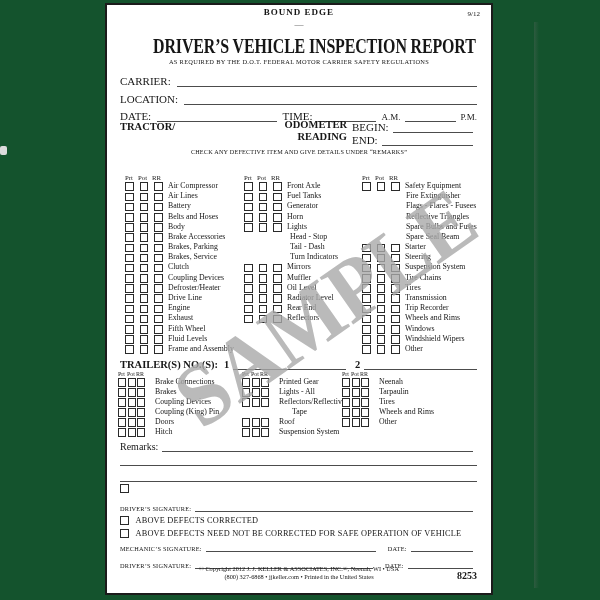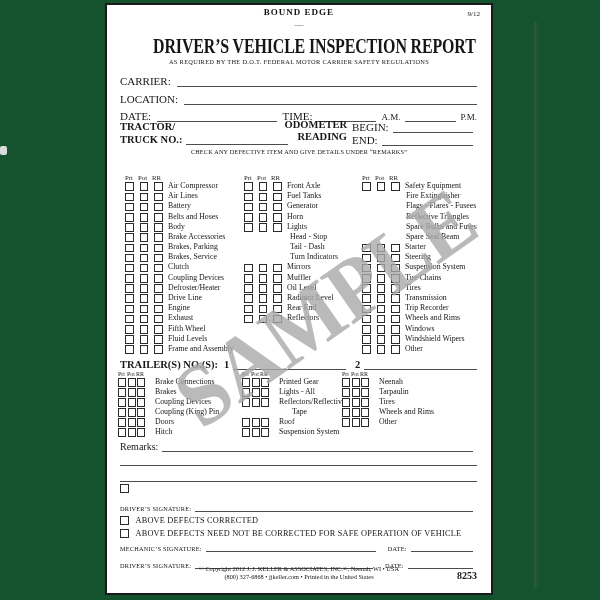--- a/index.html
+++ b/index.html
@@ -86,24 +86,20 @@
       <span class="flabel f11">DATE:</span>
       <span class="fline gap" style="flex-grow:2.3;"></span>
       <span class="flabel f11 gap">TIME:</span>
       <span class="fline gap" style="flex-grow:1.1;"></span>
       <span class="flabel f9 gap">A.M.</span>
       <span class="fline sgap" style="flex-grow:1;"></span>
       <span class="flabel f9">P.M.</span>
     </div>
 
     <div class="abs f10b" style="left:13px;top:116px;">TRACTOR/</div>
-    <div class="frow" style="left:13px;top:128px;width:172px;height:12px;">
-      <span class="flabel f10b">TRUCK NO.:</span>
-      <span class="fline sgap"></span>
-    </div>
     <div class="odo">
       <div>ODOMETER</div>
       <div>READING</div>
     </div>
     <div class="frow" style="left:245px;top:116px;width:125px;height:12px;">
       <span class="flabel f11">BEGIN:</span>
       <span class="fline sgap"></span>
     </div>
     <div class="frow" style="left:245px;top:129px;width:125px;height:12px;">
       <span class="flabel f11">END:</span>

